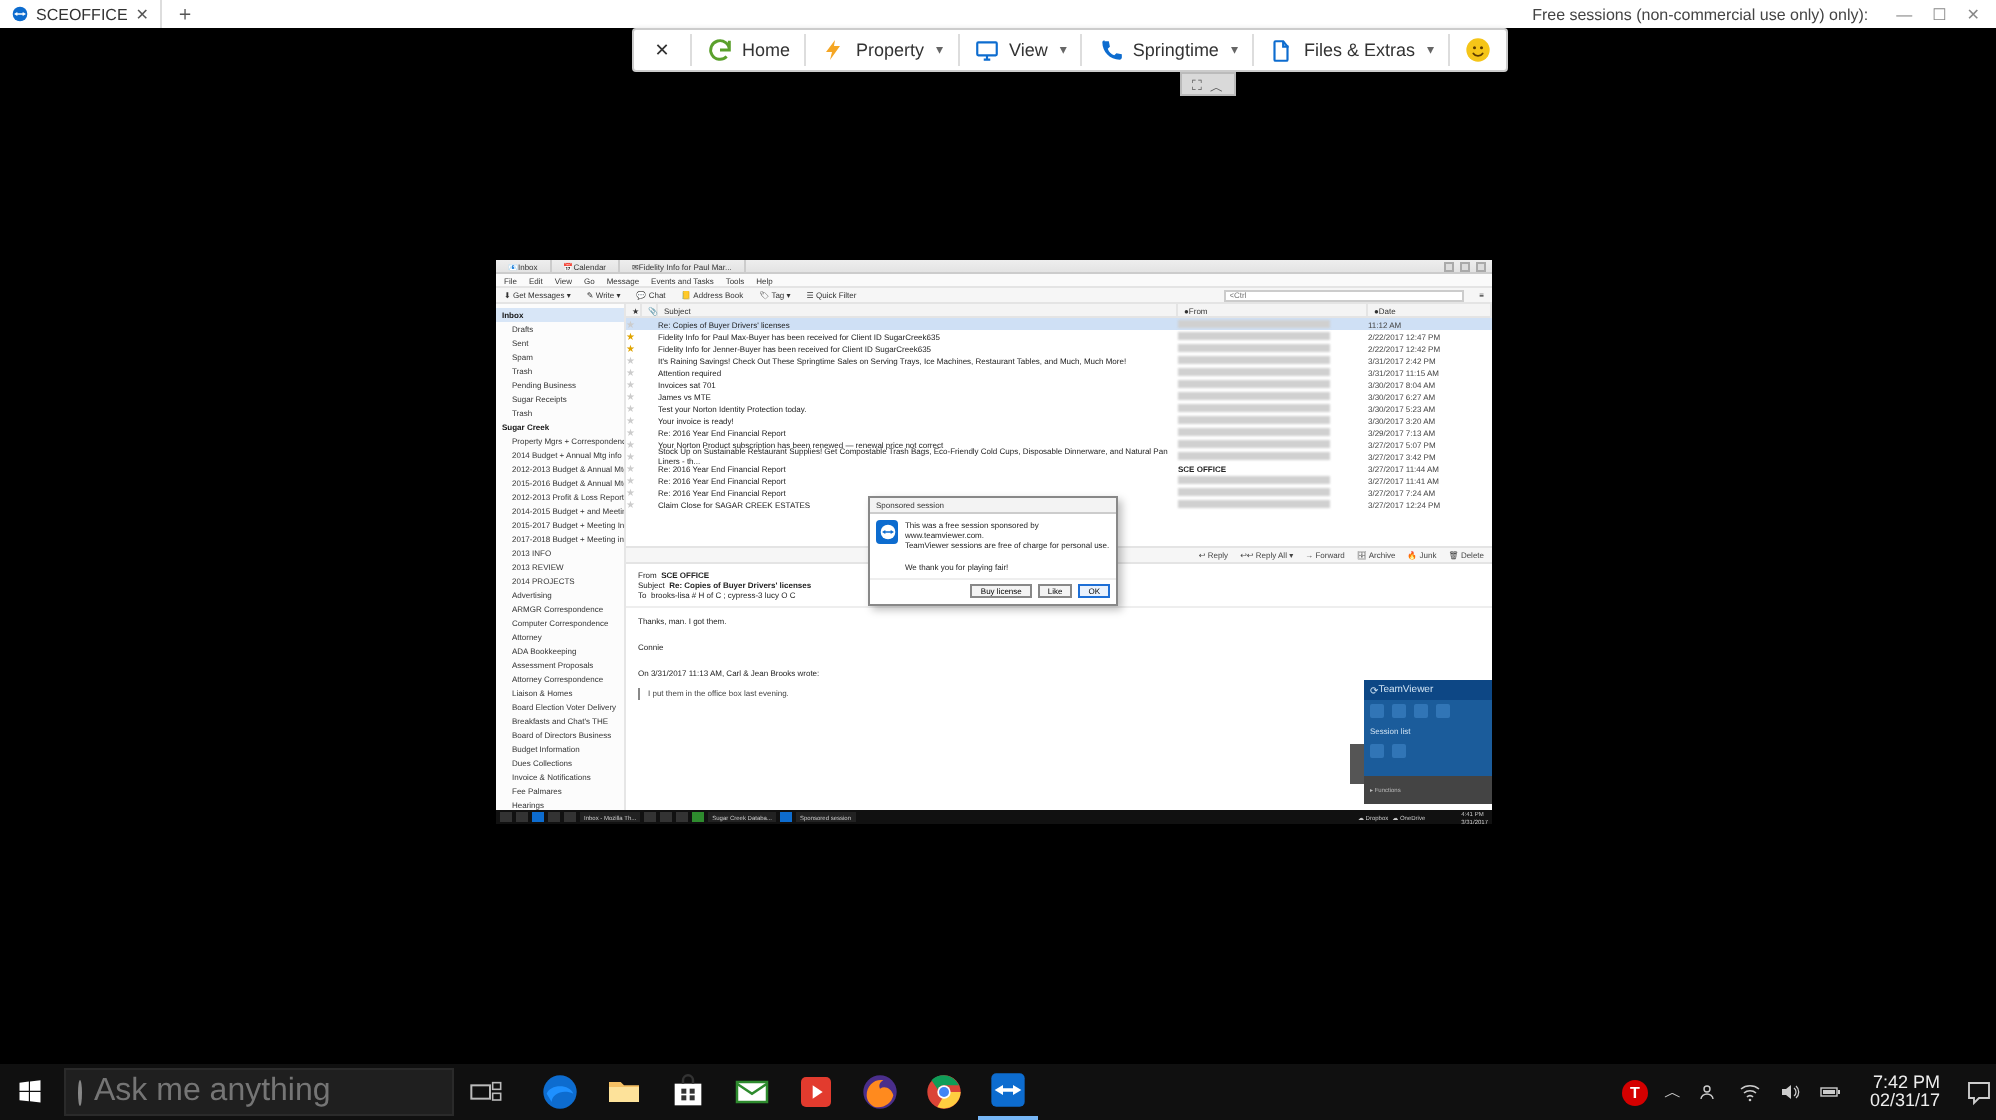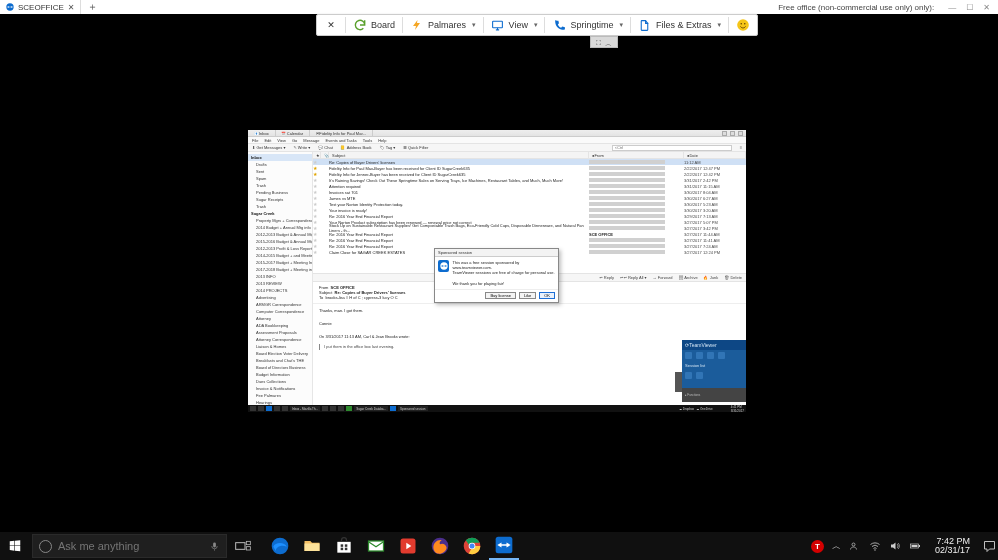--- a/index.html
+++ b/index.html
@@ -86,21 +86,21 @@
   .r-taskbar .ic { width:6px; height:5px; background:#333; }
   .r-taskbar .ic.blue { background:#0d6ccf; }
   .r-taskbar .ic.green { background:#2e8b2e; }
   .r-taskbar .wide { padding:0 2px; background:#222; height:5px; display:flex; align-items:center; }
   .r-taskbar .spacer { flex:1; }
 
   
   .host-taskbar { position:absolute; left:0; right:0; bottom:0; height:28px; background:#101010; display:flex; align-items:center; z-index:100;}
   .host-taskbar .start { width:30px; height:28px; display:flex; align-items:center; justify-content:center; cursor:pointer;}
   .host-taskbar .search { display:flex; align-items:center; background:#1f1f1f; height:24px; margin:2px; width:195px; color:#888; font-size:11px; padding:0 6px; gap:6px; border:1px solid #2a2a2a;}
-  .host-taskbar .search input{ background:transparent; border:none; outline:none; color:#ccc; font-size:11px; flex:1;}
+  .host-taskbar .search input{ background:transparent; border:none; outline:none; color:#ccc; font-size:16px; flex:1;}
   .host-taskbar .circle { width:13px; height:13px; border:1.5px solid #888; border-radius:50%; }
   .host-taskbar .mic { margin-left:auto; }
   .host-taskbar .taskview { width:28px; display:flex; align-items:center; justify-content:center; cursor:pointer; color:#bbb;}
   .host-taskbar .apps { display:flex; align-items:center; gap:2px; margin-left:8px;}
   .host-taskbar .app { width:30px; height:28px; display:flex; align-items:center; justify-content:center; cursor:pointer;}
   .host-taskbar .tray { margin-left:auto; display:flex; align-items:center; gap:8px; padding:0 4px; font-size:9px; color:#ccc;}
   .host-taskbar .tray .ic { width:12px; height:12px; }
   .host-taskbar .clock { text-align:right; font-size:9px; color:#eee; line-height:1.05; padding:0 6px;}
   .host-taskbar .notif { width:18px; height:28px; display:flex; align-items:center; justify-content:center; color:#ccc; cursor:pointer;}
   .red-dot { width:13px; height:13px; background:#d40000; border-radius:50%; display:flex; align-items:center; justify-content:center; color:#fff; font-size:8px; font-weight:bold;}
@@ -112,49 +112,49 @@
 <div class="tv-tabbar">
   <div class="tv-tab">
     <svg viewBox="0 0 24 24">
         <circle cx="12" cy="12" r="11" fill="#0d6ccf"></circle>
         <path d="M3 12l5-3v2h8v-2l5 3-5 3v-2H8v2z" fill="#fff"></path>
       </svg>
     <span>SCEOFFICE</span>
     <span class="close">✕</span>
   </div>
   <div class="tv-plus">＋</div>
-  <div class="tv-license">Free office (non-commercial use only)   only):</div>
+  <div class="tv-license">Free sessions (non-commercial use only)   only):</div>
   <div class="tv-winbtns">
     <span>―</span>
     <span>☐</span>
     <span>✕</span>
   </div>
 </div>
 
 <div class="tv-toolbar">
   <div class="btn">
       <span class="ico">✕</span>
     </div>
   <div class="sep"></div>
   <div class="btn">
     <span class="ico">
         <svg viewBox="0 0 24 24" width="14" height="14">
           <path fill="none" stroke="#5aa02c" stroke-width="2.5" d="M20 12a8 8 0 10-2.3 5.6M20 4v8h-8"></path>
         </svg>
       </span>
-    <span>Board</span>
+    <span>Home</span>
   </div>
   <div class="sep"></div>
   <div class="btn">
     <span class="ico">
         <svg viewBox="0 0 24 24" width="12" height="12">
           <path fill="#f5a623" d="M13 2L4 14h6l-2 8 10-14h-6z"></path>
         </svg>
       </span>
-    <span>Palmares</span>
+    <span>Property</span>
       <span class="caret">▾</span>
   </div>
   <div class="sep"></div>
   <div class="btn">
     <span class="ico">
         <svg viewBox="0 0 24 24" width="13" height="13">
           <rect x="3" y="4" width="18" height="12" rx="1" fill="none" stroke="#0d6ccf" stroke-width="2"></rect>
           <path stroke="#0d6ccf" stroke-width="2" d="M9 20h6m-3-4v4"></path>
         </svg>
       </span>

